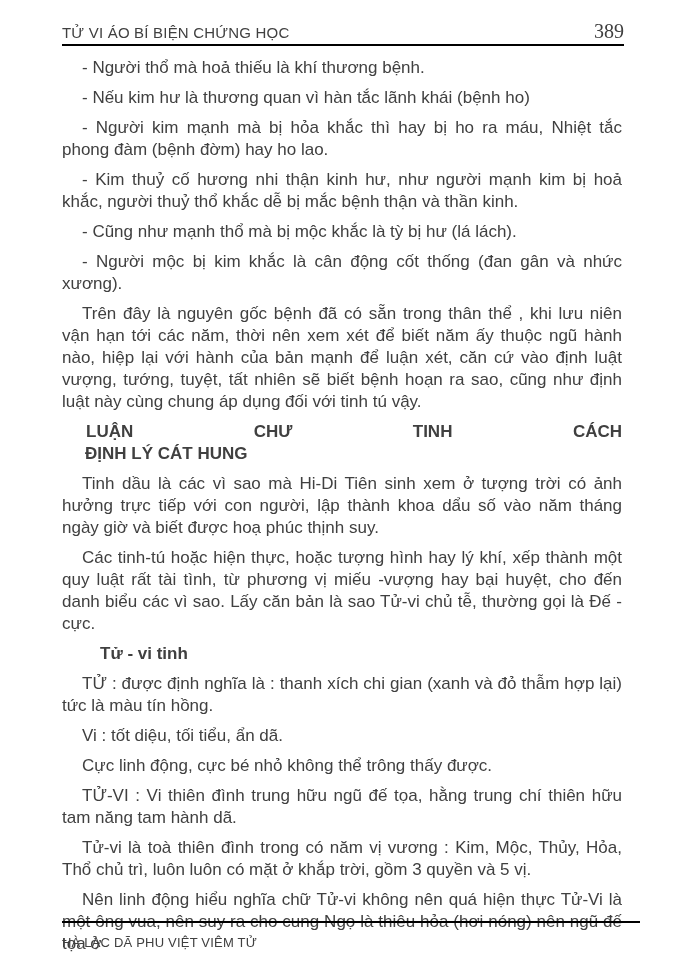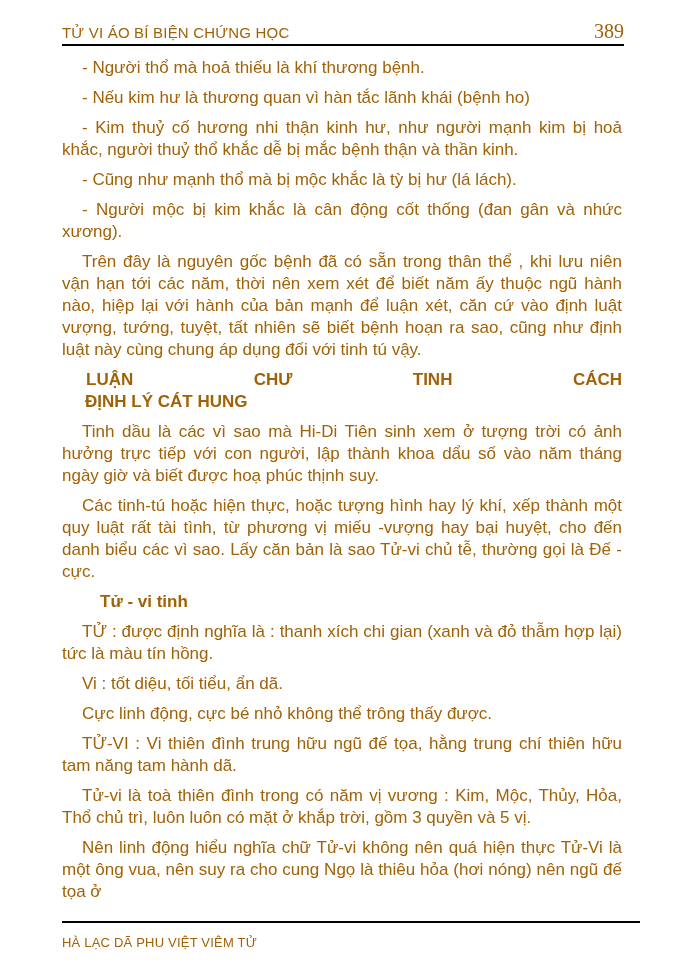--- a/index.html
+++ b/index.html
@@ -3,21 +3,21 @@
 <meta charset="utf-8">
 <style>
   * { margin: 0; padding: 0; box-sizing: border-box; }
   html, body { background: #e8e8e8; }
   .page {
     position: relative;
     width: 686px;
     height: 971px;
     background: #ffffff;
     font-family: "Liberation Sans", sans-serif;
-    color: #a16207;
+    color: #404040;
     overflow: hidden;
   }
   .header {
     position: absolute;
     left: 62px;
     right: 62px;
     top: 21px;
     display: flex;
     justify-content: space-between;
     align-items: flex-end;
@@ -83,20 +83,21 @@
 <div class="page">
 
   <div class="header">
     <span class="header-title">TỬ VI ÁO BÍ BIỆN CHỨNG HỌC</span>
     <span class="page-number">389</span>
   </div>
 
   <div class="body">
     <p>- Người thổ mà hoả thiếu là khí thương bệnh.</p>
     <p>- Nếu kim hư là thương quan vì hàn tắc lãnh khái (bệnh ho)</p>
+    <p>- Người kim mạnh mà bị hỏa khắc thì hay bị ho ra máu, Nhiệt tắc phong đàm (bệnh đờm) hay ho lao.</p>
     <p>- Kim thuỷ cố hương nhi thận kinh hư, như người mạnh kim bị hoả khắc, người thuỷ thổ khắc dễ bị mắc bệnh thận và thần kinh.</p>
     <p>- Cũng như mạnh thổ mà bị mộc khắc là tỳ bị hư (lá lách).</p>
     <p>- Người mộc bị kim khắc là cân động cốt thống (đan gân và nhức xương).</p>
     <p>Trên đây là nguyên gốc bệnh đã có sẵn trong thân thể , khi lưu niên vận hạn tới các năm, thời nên xem xét để biết  năm ấy thuộc ngũ hành nào, hiệp lại với hành của bản mạnh để luận xét, căn cứ vào định luật vượng, tướng, tuyệt, tất nhiên sẽ biết bệnh hoạn ra sao, cũng như định luật này cùng chung áp dụng đối với tinh tú vậy.</p>
 
     <div class="section-heading">
       <div class="line1">
         <span>LUẬN</span>
         <span>CHƯ</span>
         <span>TINH</span>

